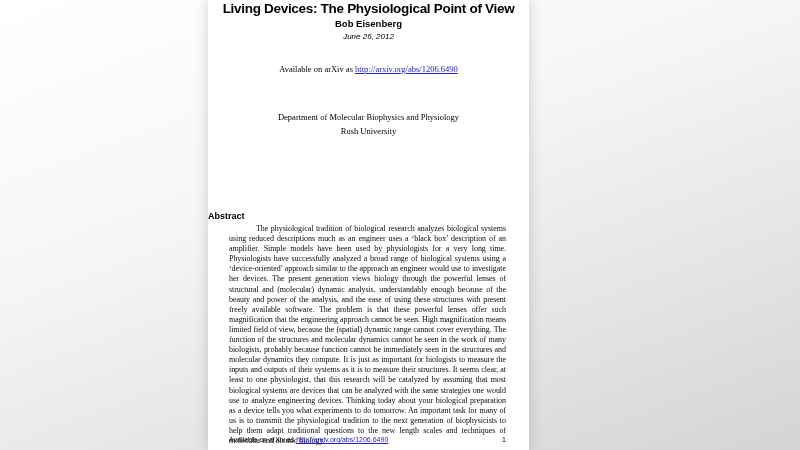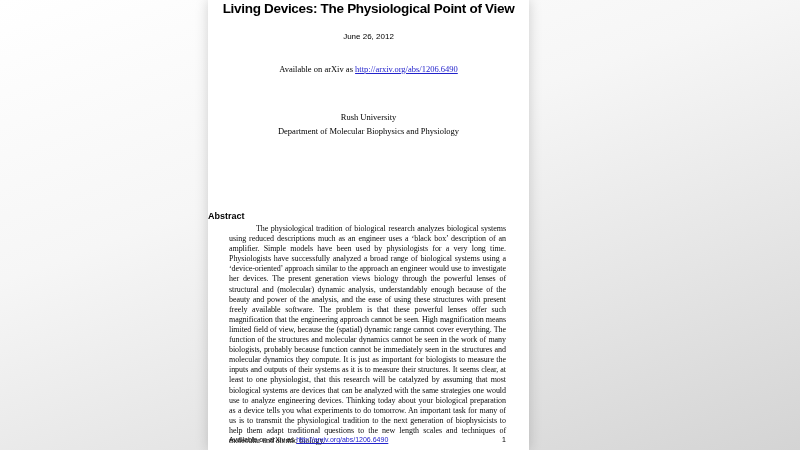--- a/index.html
+++ b/index.html
@@ -20,21 +20,21 @@
     position: absolute; top: 1px; left: 0; right: 0;
     text-align: center; font-size: 13.5px; font-weight: bold; letter-spacing: -0.3px;
     color: #000;
   }
   .author {
     position: absolute; top: 18px; left: 0; right: 0;
     text-align: center; font-size: 9.5px; font-weight: bold; color: #000;
   }
   .date {
     position: absolute; top: 32px; left: 0; right: 0;
-    text-align: center; font-size: 8px; color: #000;
+    text-align: center; font-size: 8px; font-style: italic; color: #000;
   }
   .avail-top {
     position: absolute; top: 64px; left: 0; right: 0;
     text-align: center; font-family: "Liberation Serif", serif; font-size: 8.5px; color: #000;
   }
   .link { color: var(--color-link, #2222cc); text-decoration: underline; cursor: pointer; }
   .affil {
     position: absolute; top: 110px; left: 0; right: 0;
     text-align: center; font-family: "Liberation Serif", serif;
     font-size: 8.5px; line-height: 14px; color: #000;
@@ -57,30 +57,31 @@
   .footer .link { font-size: 7px; }
 </style>
 </head>
 <body>
 
 <div class="page">
   <div class="page-inner">
 
     <div class="title">Living Devices: The Physiological Point of View</div>
 
+    <div class="author">Bob Eisenberg</div>
 
     <div class="date">June 26, 2012</div>
 
     <div class="avail-top">
       <span>Available on arXiv as </span><a class="link" href="#">http://arxiv.org/abs/1206.6490</a>
     </div>
 
     <div class="affil">
+      <div>Department of Molecular Biophysics and Physiology</div>
       <div>Rush University</div>
-      <div>Department of Molecular Biophysics and Physiology</div>
     </div>
 
     <div class="abstract-heading">Abstract</div>
 
     <div class="abstract-body">The physiological tradition of biological research analyzes biological systems using reduced descriptions much as an engineer uses a ‘black box’ description of an amplifier. Simple models have been used by physiologists for a very long time. Physiologists have successfully analyzed a broad range of biological systems using a ‘device-oriented’ approach similar to the approach an engineer would use to investigate her devices. The present generation views biology through the powerful lenses of structural and (molecular) dynamic analysis, understandably enough because of the beauty and power of the analysis, and the ease of using these structures with present freely available software. The problem is that these powerful lenses offer such magnification that the engineering approach cannot be seen. High magnification means limited field of view, because the (spatial) dynamic range cannot cover everything. The function of the structures and molecular dynamics cannot be seen in the work of many biologists, probably because function cannot be immediately seen in the structures and molecular dynamics they compute. It is just as important for biologists to measure the inputs and outputs of their systems as it is to measure their structures. It seems clear, at least to one physiologist, that this research will be catalyzed by assuming that most biological systems are devices that can be analyzed with the same strategies one would use to analyze engineering devices. Thinking today about your biological preparation as a device tells you what experiments to do tomorrow. An important task for many of us is to transmit the physiological tradition to the next generation of biophysicists to help them adapt traditional questions to the new length scales and techniques of molecular and atomic biology.</div>
 
     <div class="footer">
       <div>
         <span>Available on arXiv as </span><a class="link" href="#">http://arxiv.org/abs/1206.6490</a>
       </div>

